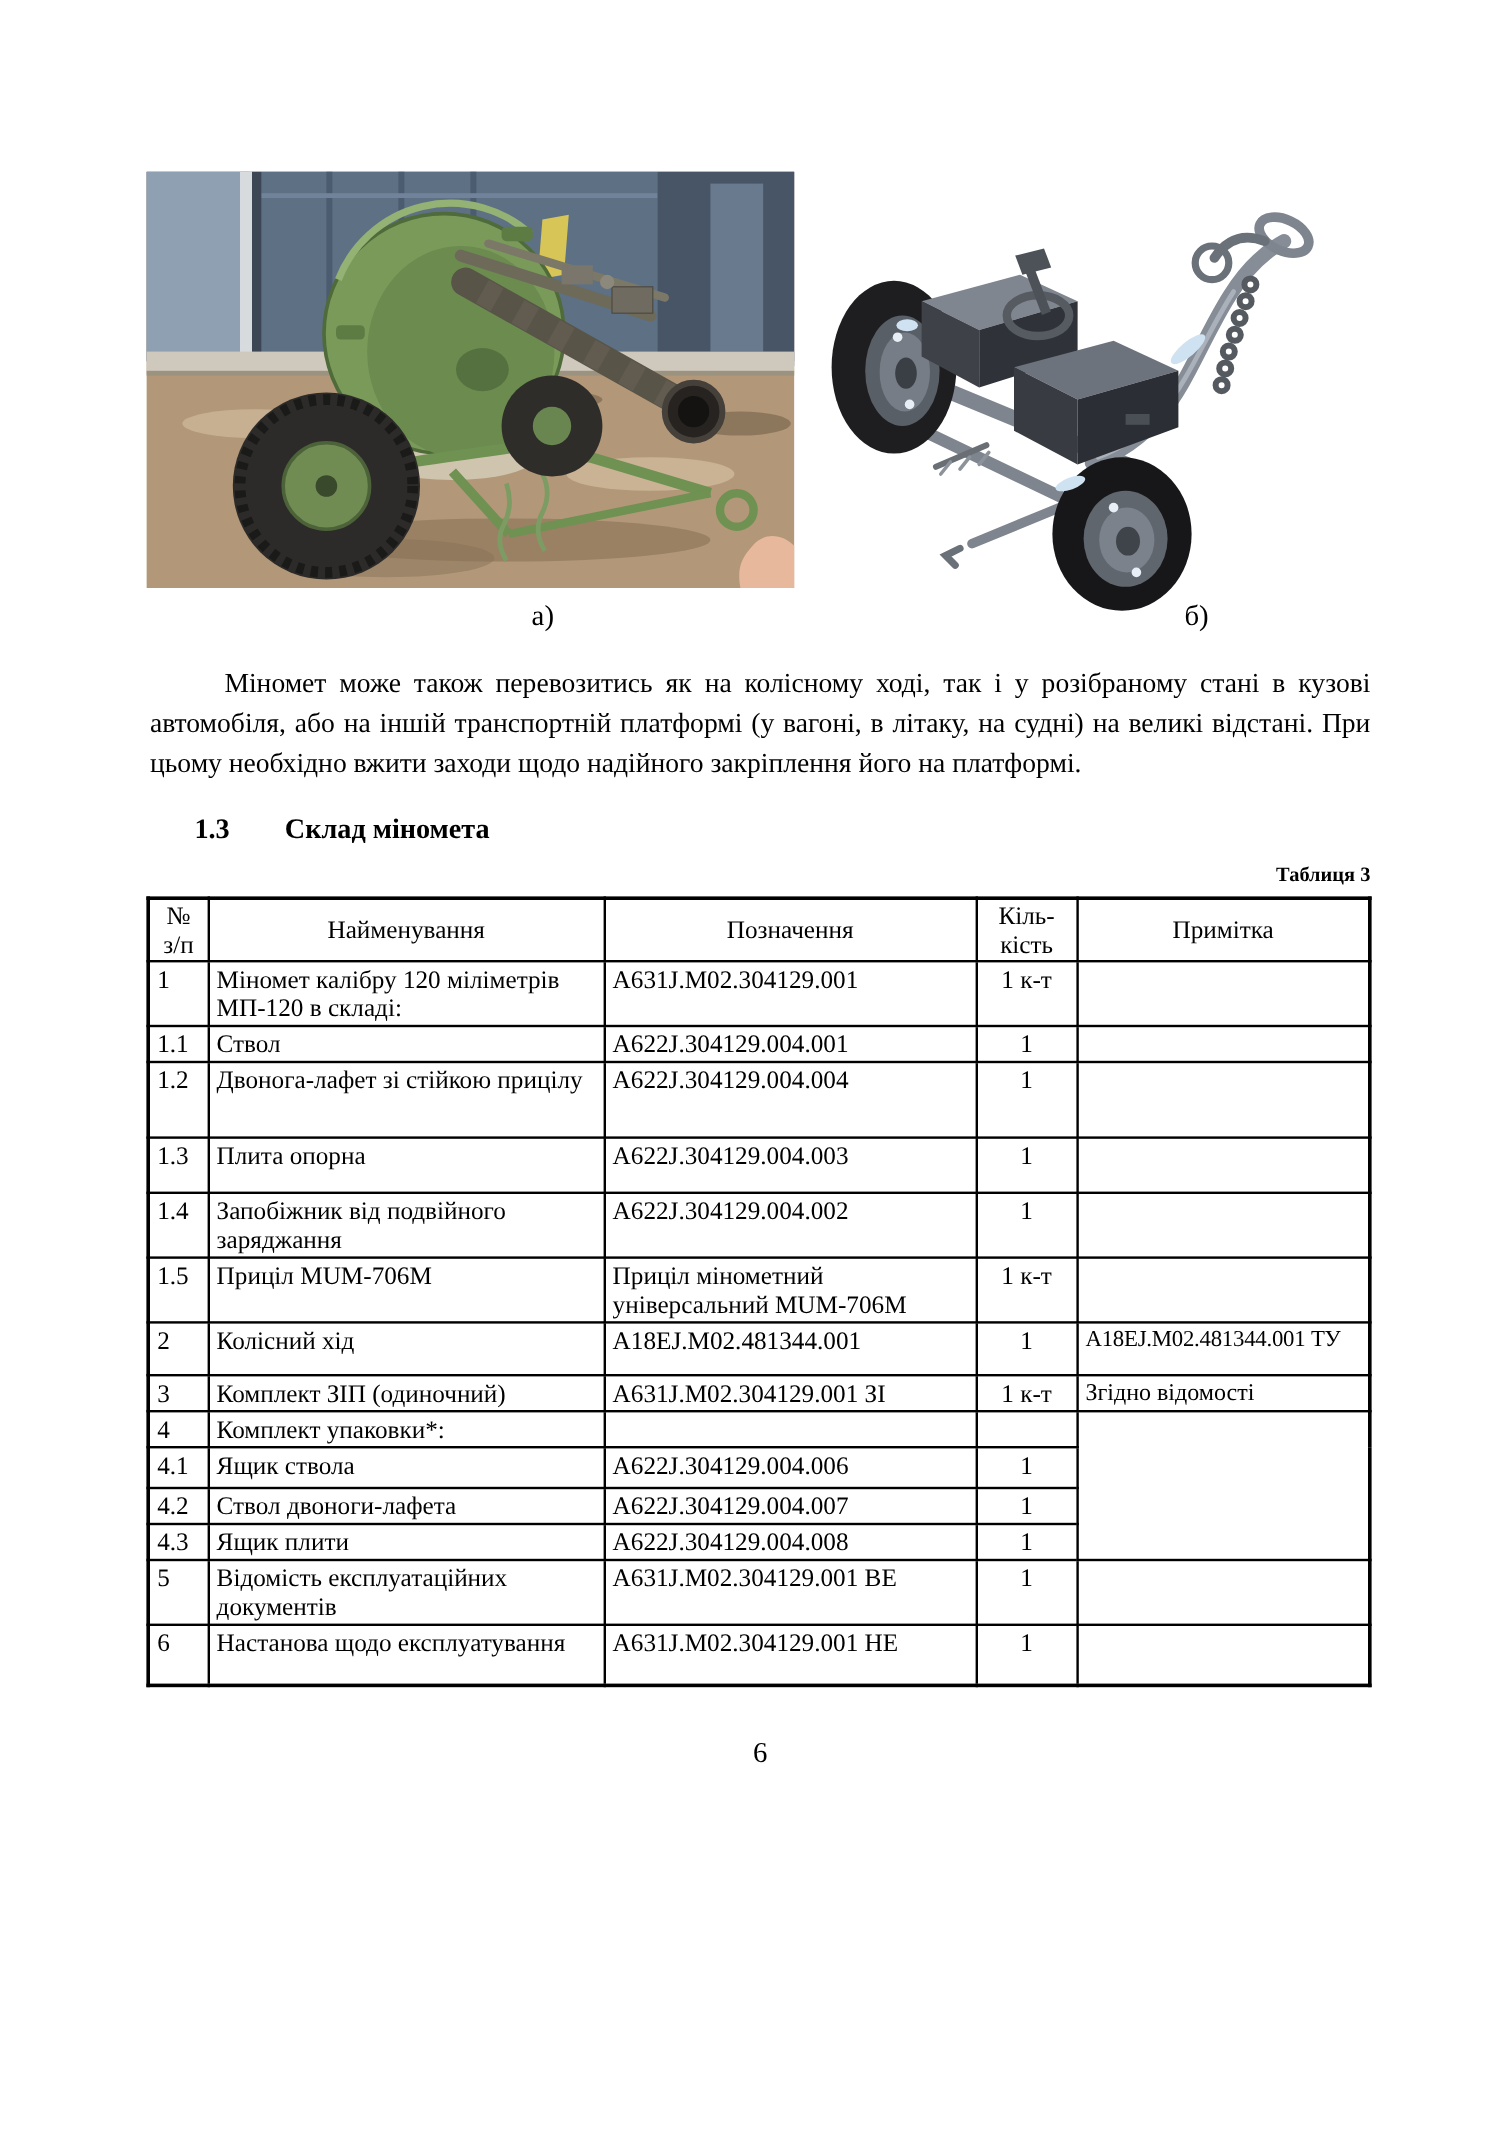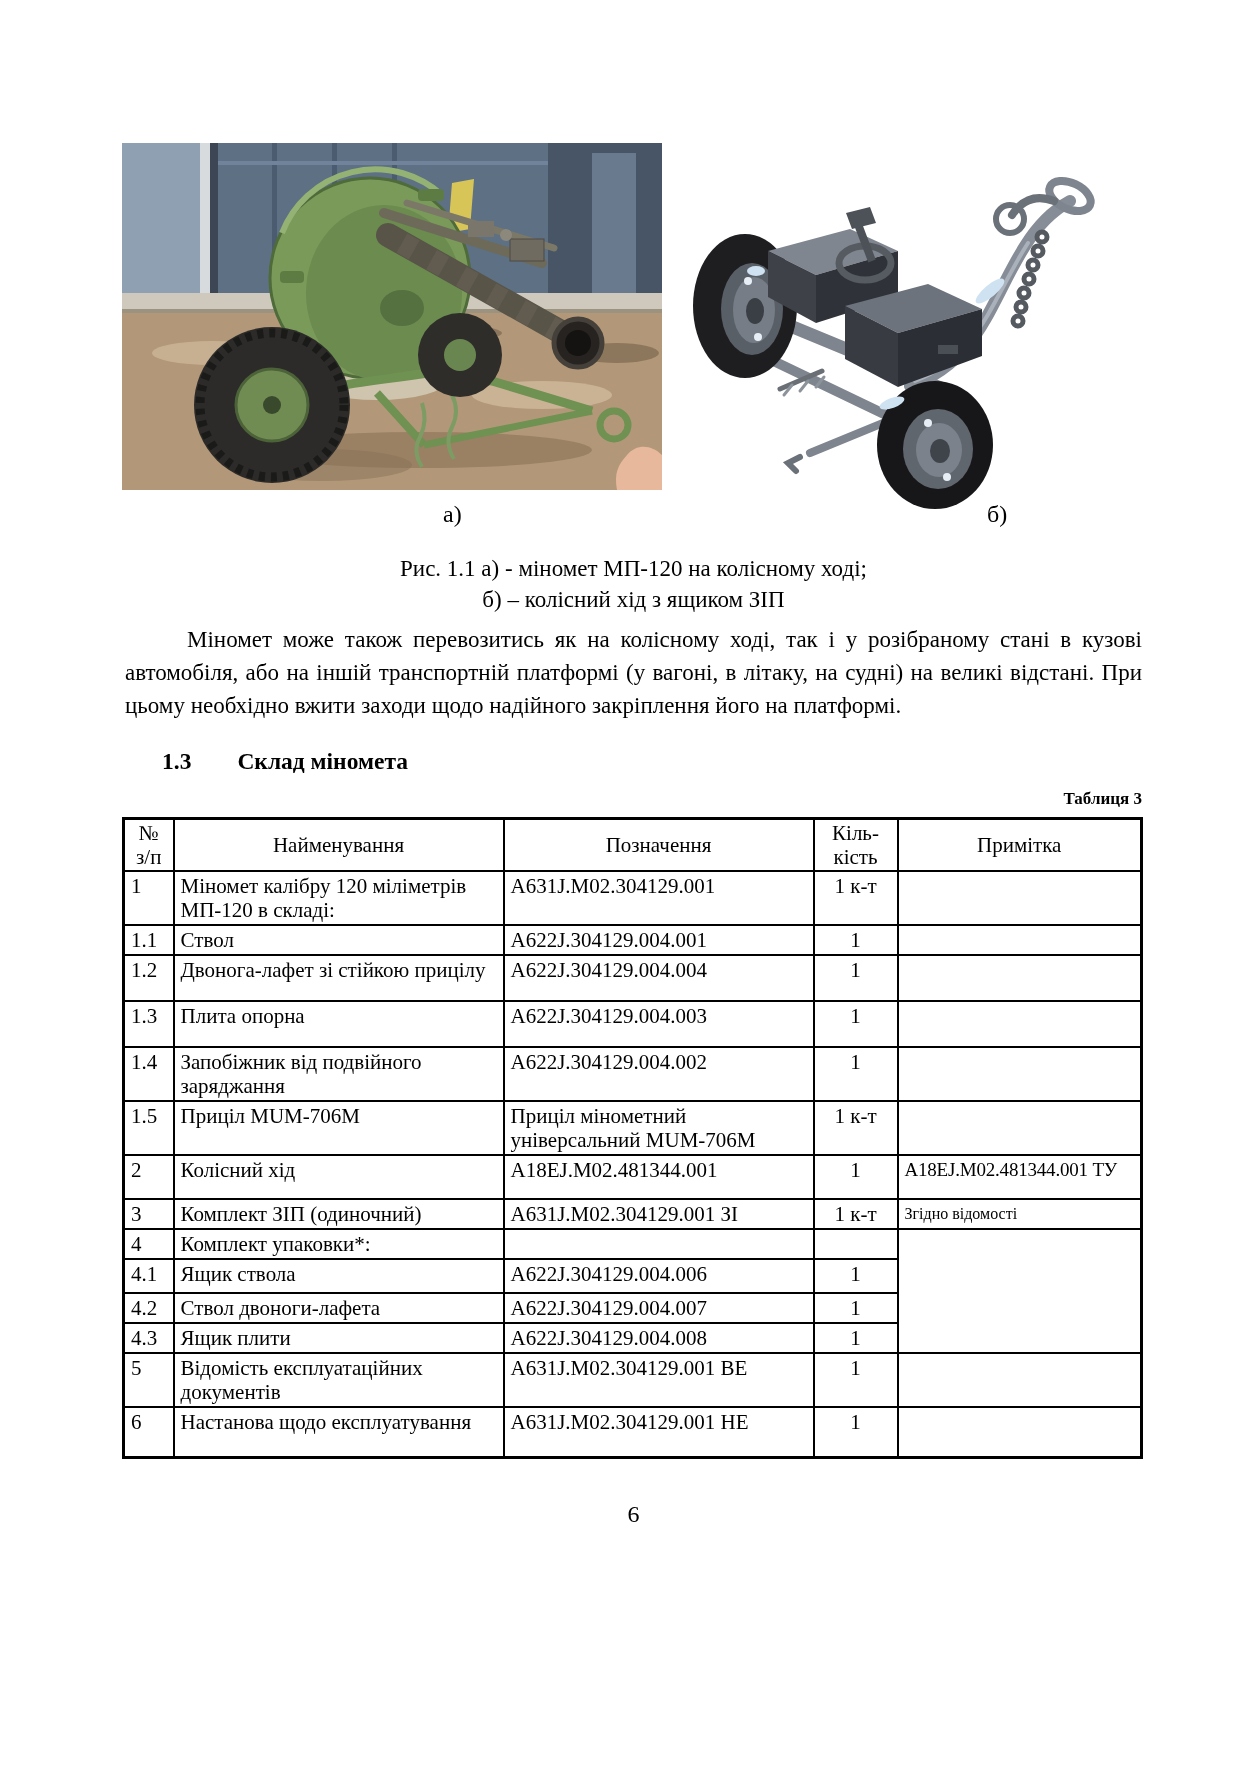--- a/index.html
+++ b/index.html
@@ -32,21 +32,21 @@
     font-size:21px;border:3px solid #000;
   }
   table.comp th, table.comp td{border:2px solid #000;}
   table.comp th{
     font-weight:normal;text-align:center;vertical-align:middle;
     line-height:24px;padding:1px 2px;
   }
   table.comp td{vertical-align:top;line-height:24px;padding:2px 6px;}
   td.c-num{padding-left:5px;padding-right:2px;}
   td.c-qty{text-align:center;vertical-align:middle;padding:1px 2px;}
-  td.c-note{padding-left:6px;font-size:16px;}
+  td.c-note{padding-left:6px;font-size:20px;}
   td.c-note.small{font-size:19px;letter-spacing:-0.2px;}
   
   .pageno{text-align:center;font-size:24px;margin-top:42px;}
 </style>
 </head>
 <body>
 
 <div class="page">
 
   <div class="figures">
@@ -187,24 +187,20 @@
 
       <ellipse cx="330" cy="140" rx="18" ry="6" fill="#cfe2f2" transform="rotate(-40 330 140)"></ellipse>
       <ellipse cx="232" cy="252" rx="13" ry="5" fill="#cfe2f2" transform="rotate(-20 232 252)"></ellipse>
       <ellipse cx="96" cy="120" rx="9" ry="5" fill="#cfe2f2"></ellipse>
     </svg>
 
     <span class="figlabel a">а)</span>
     <span class="figlabel b">б)</span>
   </div>
 
-  <div class="figcap">
-    <div>Рис. 1.1 а) - міномет МП-120 на колісному ході;</div>
-    <div>б) – колісний хід з ящиком ЗІП</div>
-  </div>
 
   <p class="body">Міномет може також перевозитись як на колісному ході, так і у розібраному стані в кузові автомобіля, або на іншій транспортній платформі (у вагоні, в літаку, на судні) на великі відстані. При цьому необхідно вжити заходи щодо надійного закріплення його на платформі.</p>
 
   <div class="heading">
     <span>1.3</span>
     <span>Склад міномета</span>
   </div>
 
 
   <div class="table-label">Таблиця 3</div>
@@ -240,21 +236,21 @@
         <td class="c-qty">1 к-т</td>
         <td class="c-note"></td>
       </tr>
       <tr style="height:28px">
         <td class="c-num">1.1</td>
         <td class="c-name">Ствол</td>
         <td class="c-des">А622J.304129.004.001</td>
         <td class="c-qty">1</td>
         <td class="c-note"></td>
       </tr>
-      <tr style="height:46px">
+      <tr style="height:63px">
         <td class="c-num">1.2</td>
         <td class="c-name">Двонога-лафет зі стійкою прицілу</td>
         <td class="c-des">А622J.304129.004.004</td>
         <td class="c-qty">1</td>
         <td class="c-note"></td>
       </tr>
       <tr style="height:46px">
         <td class="c-num">1.3</td>
         <td class="c-name">Плита опорна</td>
         <td class="c-des">А622J.304129.004.003</td>

